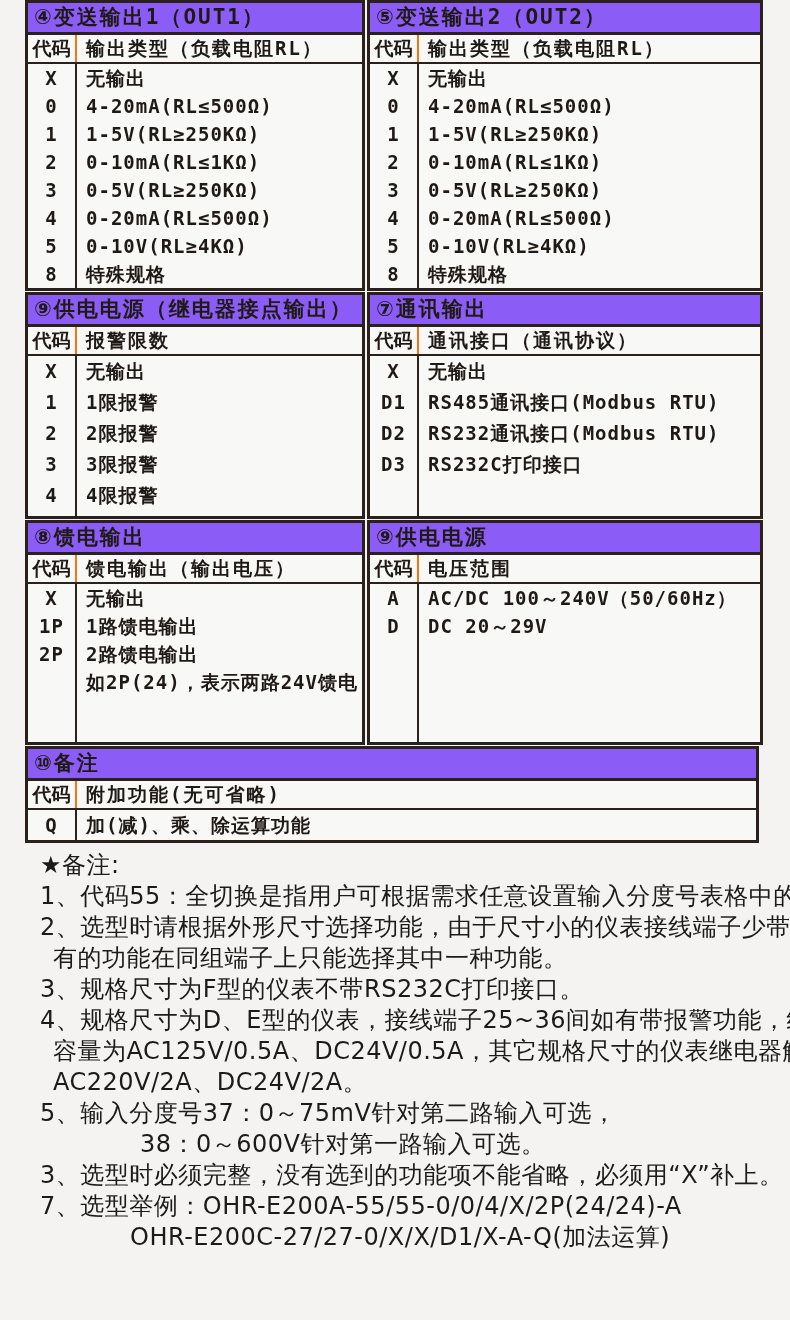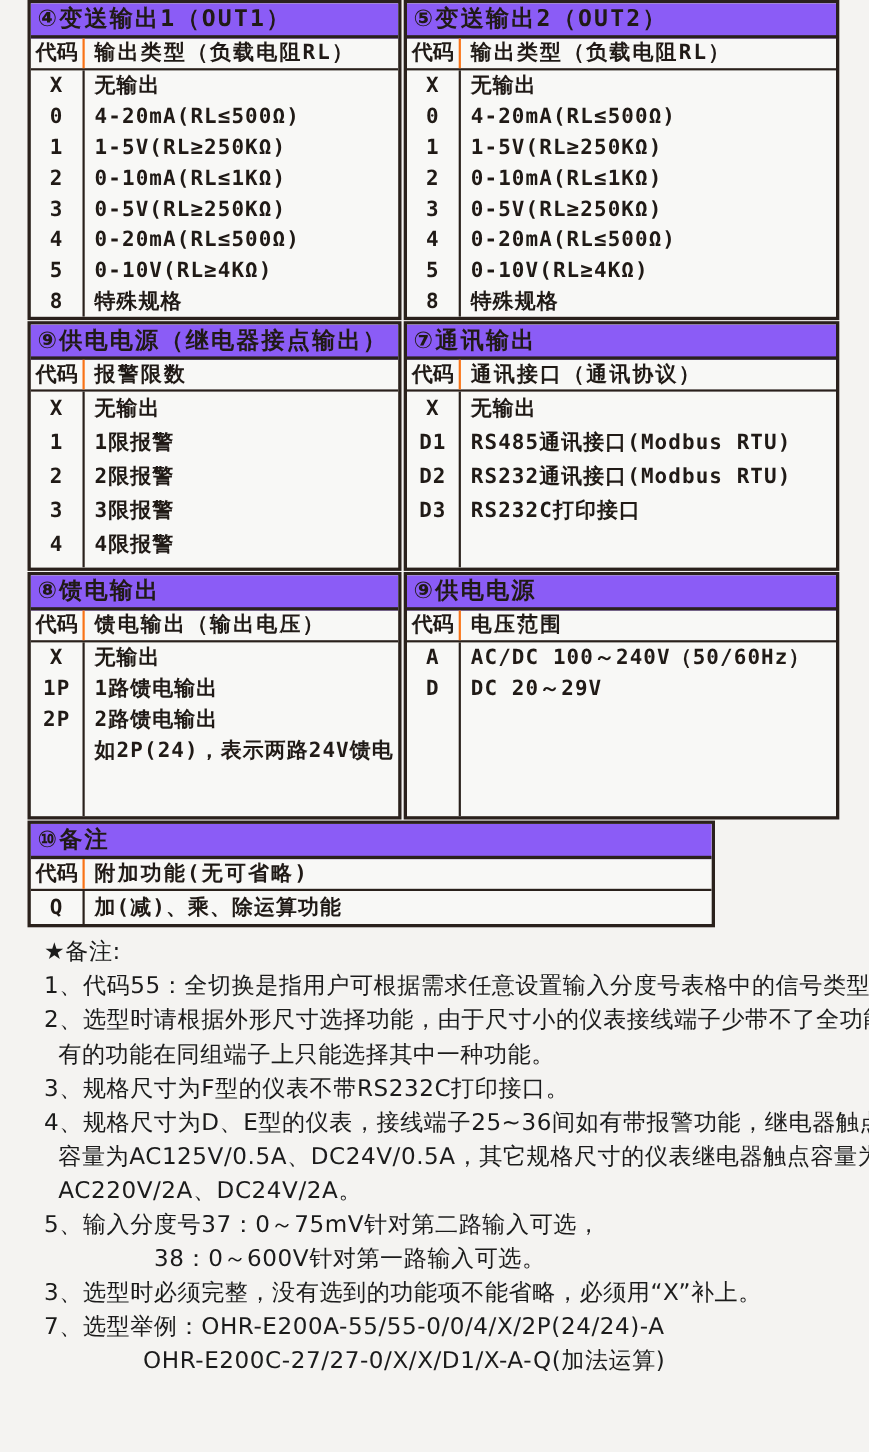--- a/index.html
+++ b/index.html
@@ -11,41 +11,41 @@
   .table-area{position:absolute;left:25px;top:0;width:738px;}
   .sec-pair{display:flex;align-items:stretch;margin-top:1px;}
   .sec-pair.first{margin-top:0;}
   .sec{
     box-sizing:border-box;border:3px solid #2a211c;background:#f8f8f6;
     font-family:"DejaVu Sans Mono","DejaVu Sans",sans-serif;font-weight:bold;
     white-space:nowrap;overflow:hidden;
   }
   .sec.left{width:340px;margin-right:2px;flex:none;}
   .sec.right{flex:1;min-width:0;}
-  .sec.full{width:625px;}
+  .sec.full{width:734px;}
   .sec-title{
     background:#8b5cf6;font-size:21px;line-height:25px;
     padding:2px 4px 2px 6px;border-bottom:3px solid #2a211c;letter-spacing:2px;
   }
   .sec-sub{display:flex;border-bottom:2px solid #2a211c;font-size:19px;line-height:27px;}
   .sub-code{width:47px;flex:none;text-align:center;border-right:2px solid #f97316;}
   .sub-desc{flex:1;min-width:0;padding-left:9px;letter-spacing:2px;}
   .sec-body{display:flex;align-items:stretch;}
   .codes{width:47px;flex:none;border-right:2px solid #2a211c;text-align:center;}
   .descs{flex:1;min-width:0;padding-left:9px;}
   .cell{font-size:19px;letter-spacing:1px;}
   .s-a .cell{height:28px;line-height:28px;}
   .s-b .cell{height:31px;line-height:31px;}
   .s-b .sec-body{min-height:160px;}
   .s-c .cell{height:28px;line-height:28px;}
   .s-c .sec-body{min-height:158px;}
   .s-d .cell{height:30px;line-height:30px;}
   .notes{
     position:absolute;left:0;top:850px;width:650px;
-    font-size:21px;line-height:31px;color:#1b1b1b;
+    font-size:24px;line-height:31px;color:#1b1b1b;
     letter-spacing:0.5px;white-space:nowrap;
   }
   .note{padding-left:40px;}
   .note.cont{padding-left:53px;}
   .note.deep38{padding-left:140px;}
   .note.deepohr{padding-left:130px;}
 </style>
 </head>
 <body>
 

